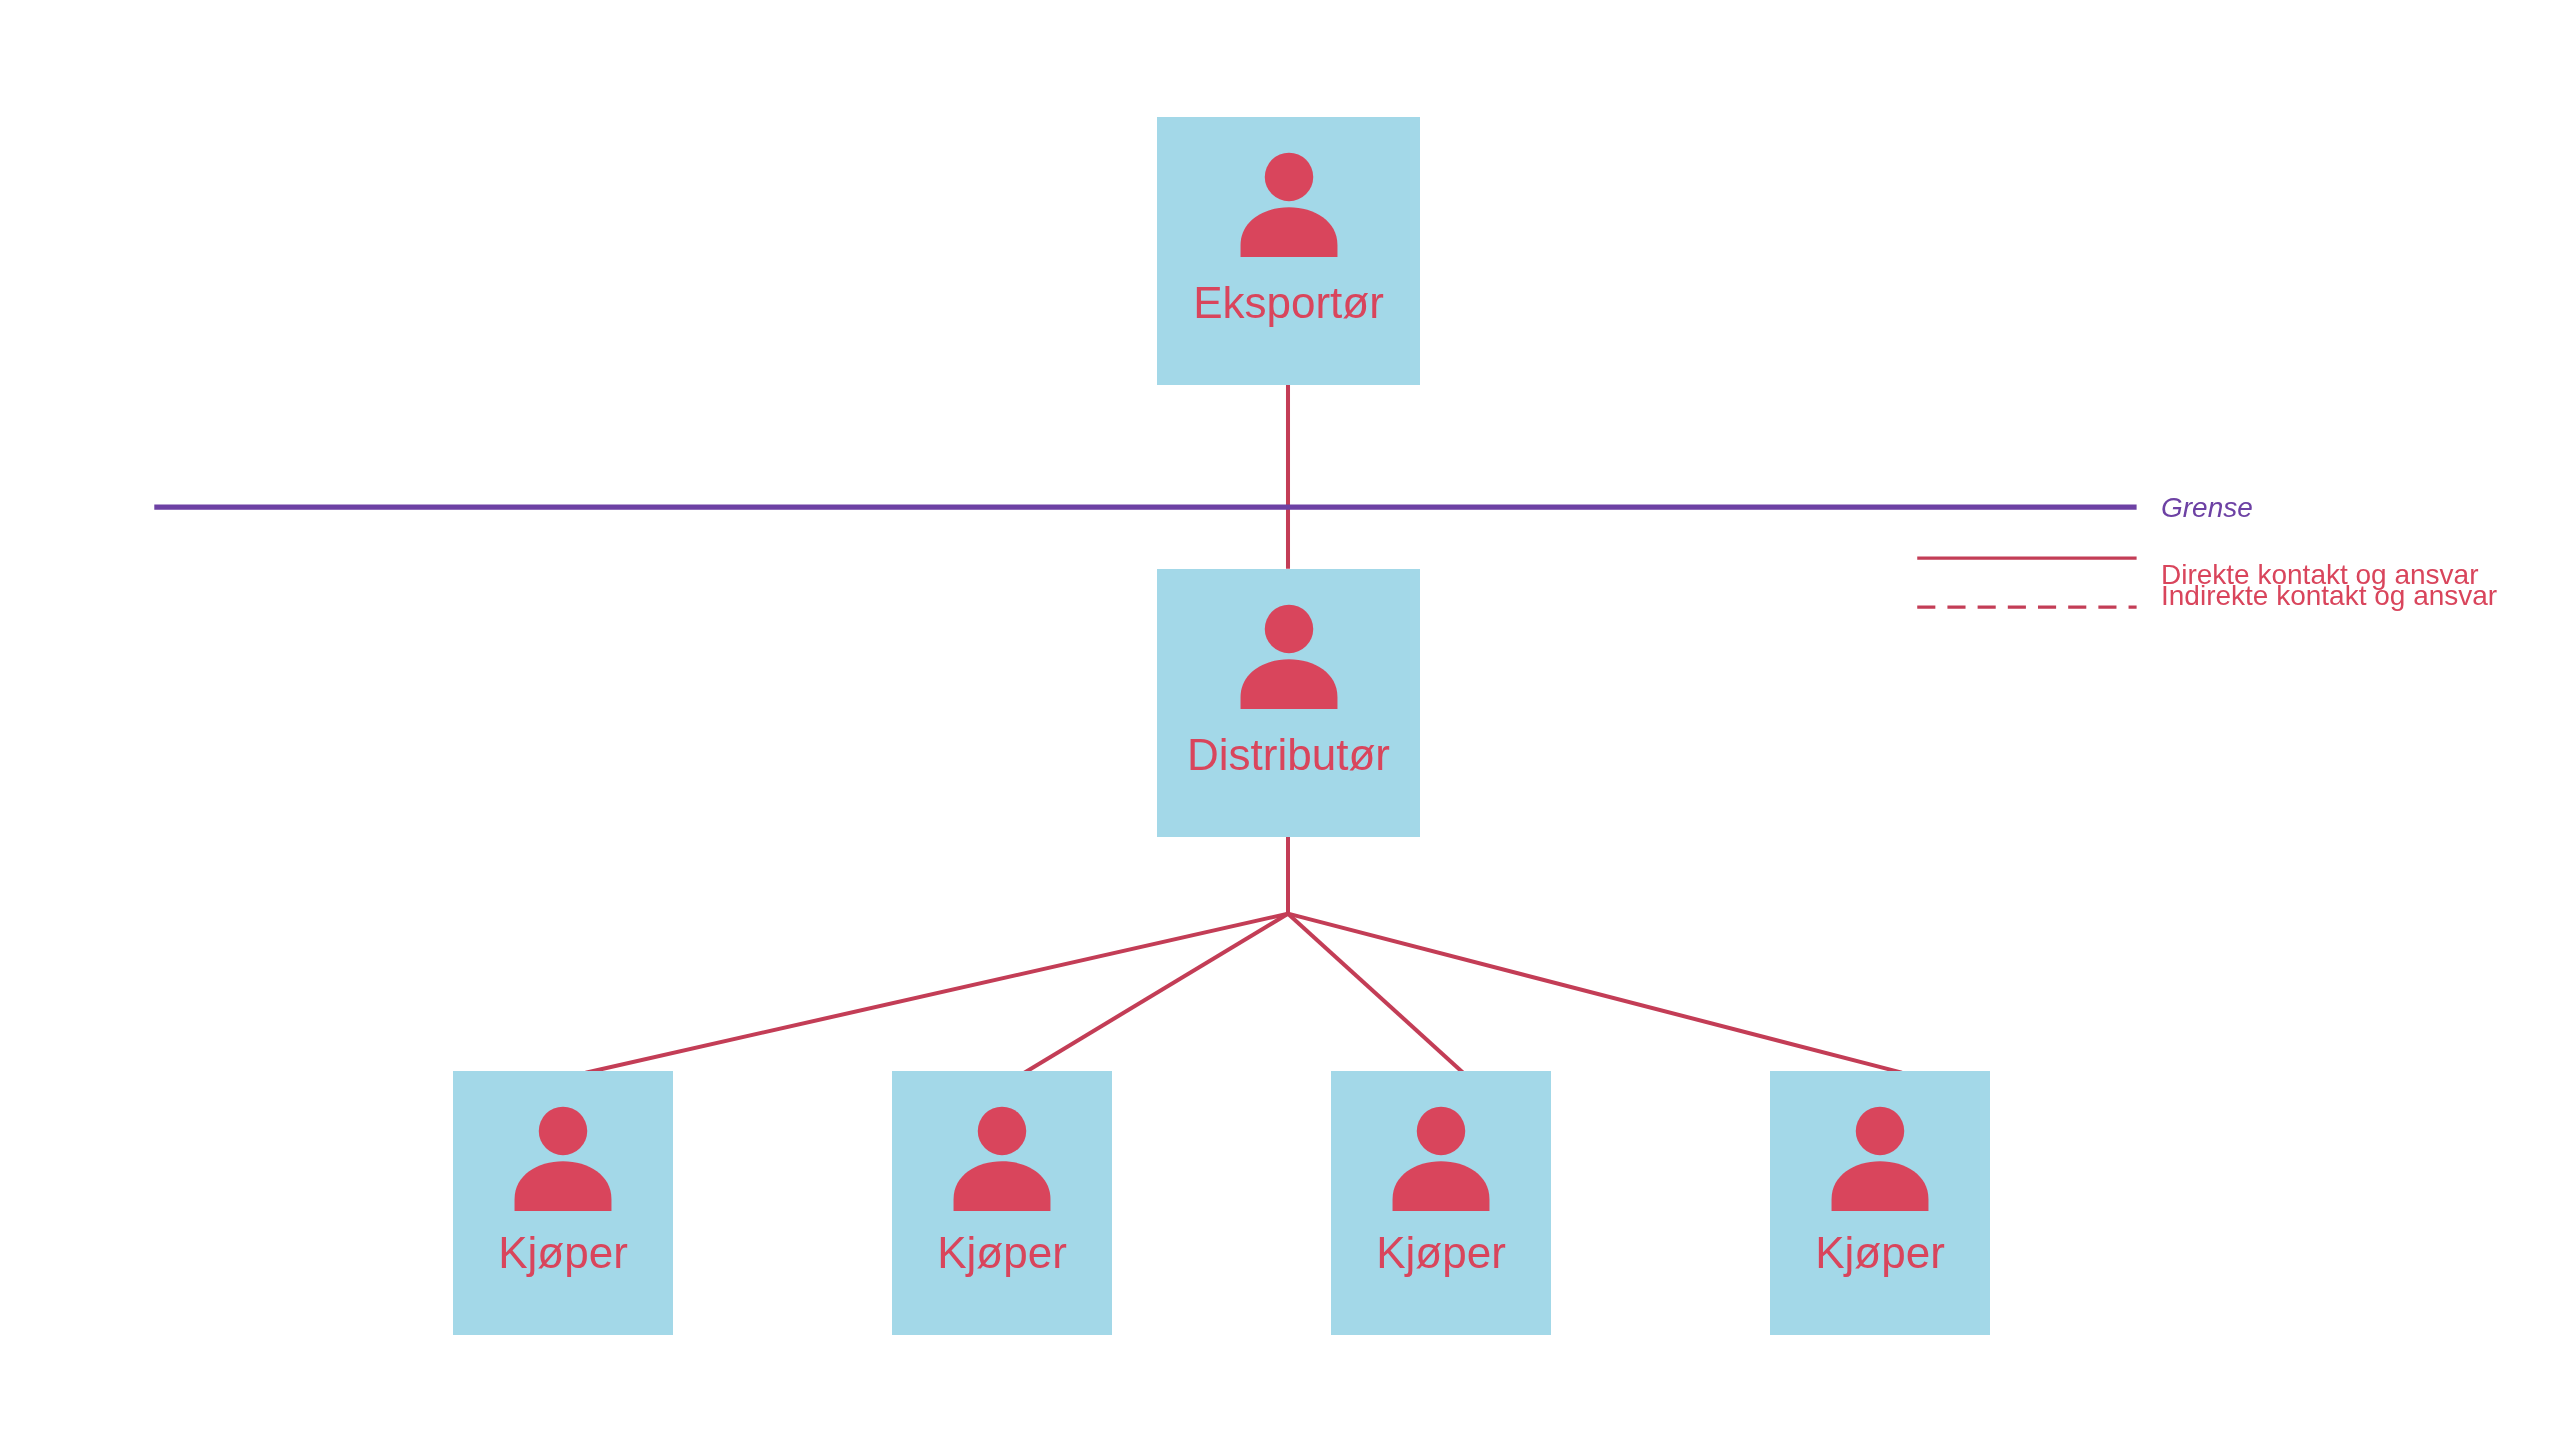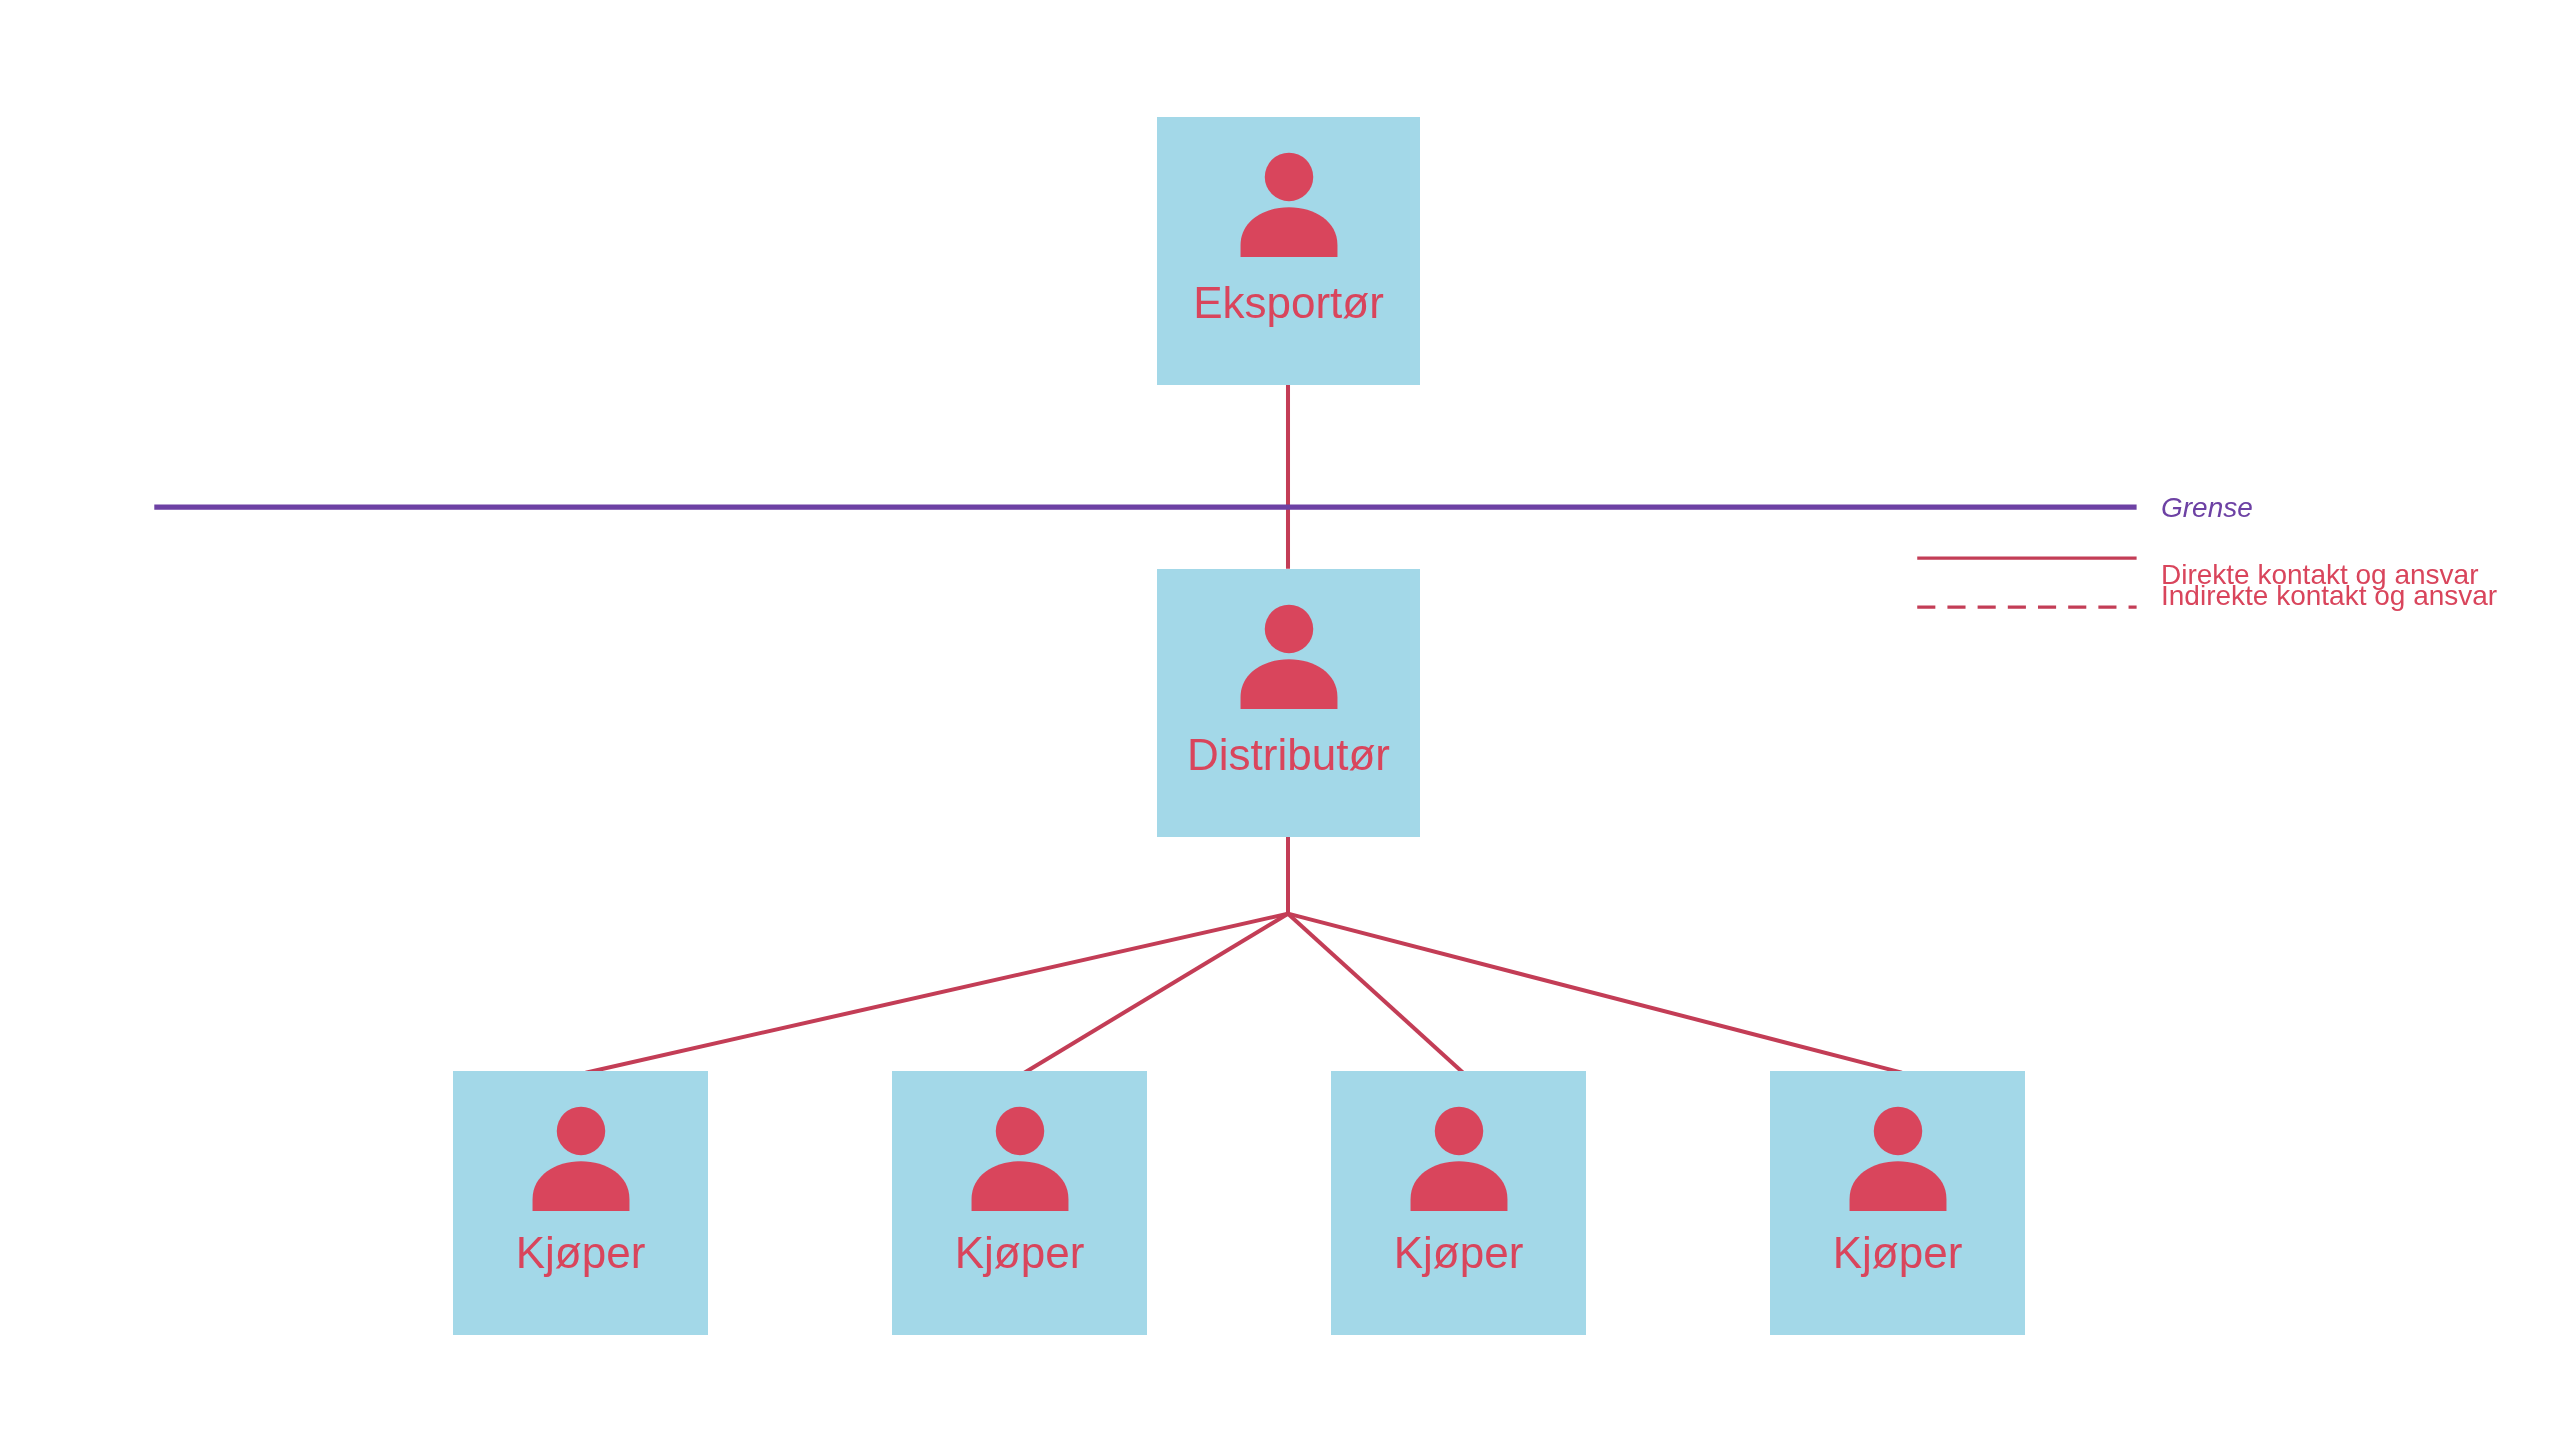--- a/index.html
+++ b/index.html
@@ -23,21 +23,21 @@
     top: 0;
     width: 2576px;
     height: 1449px;
     display: block;
   }
   .node {
     position: absolute;
     background: var(--box-fill, #A3D8E8);
   }
   .node-large { width: 263px; height: 268px; }
-  .node-small { width: 255px; height: 264px; }
+  .node-small { width: 220px; height: 264px; }
   .node .person {
     position: absolute;
     left: 50%;
     top: 35px;
     transform: translateX(-50%);
   }
   .node .node-label {
     position: absolute;
     left: 0;
     width: 100%;

